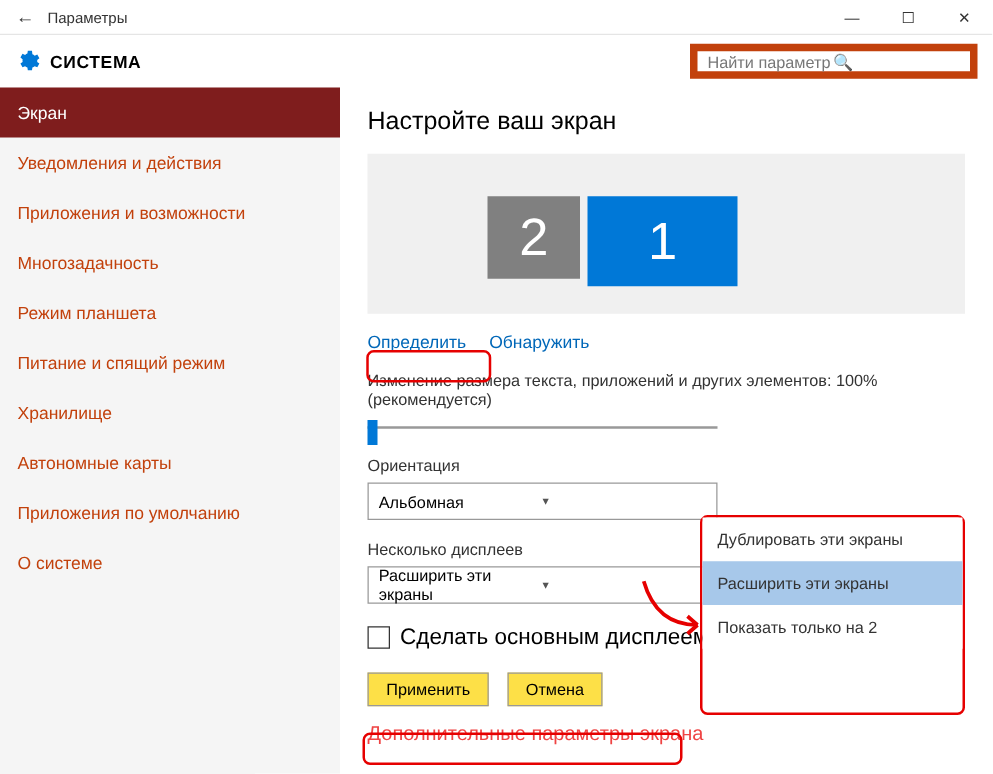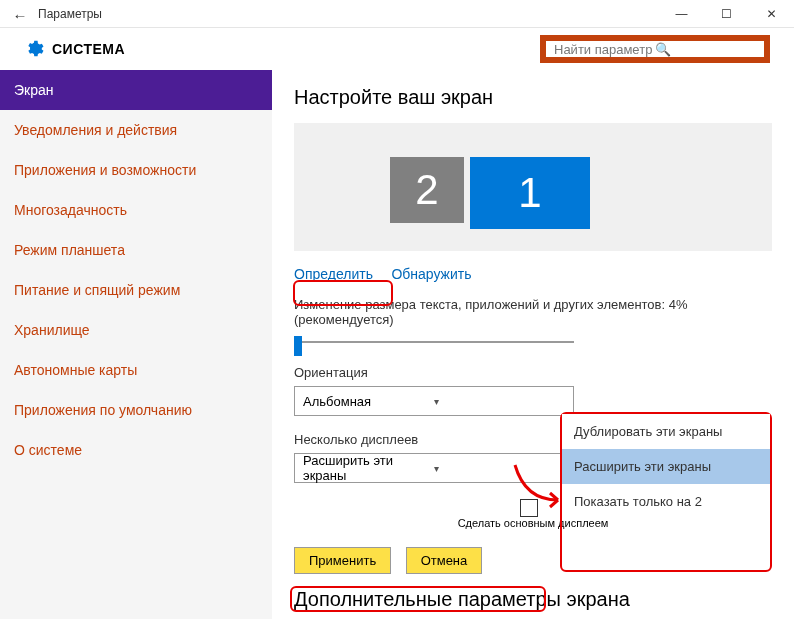--- a/index.html
+++ b/index.html
@@ -3,31 +3,31 @@
 <meta charset="utf-8">
 <style>
 * { margin: 0; padding: 0; box-sizing: border-box; font-family: "Segoe UI", Tahoma, sans-serif; }
 body { background: #fff; width: 794px; height: 619px; overflow: hidden; position: relative; }
 
 .titlebar { height: 28px; display: flex; align-items: center; padding-left: 8px; border-bottom: 1px solid #e5e5e5; }
 .titlebar .back { width: 24px; font-size: 15px; color: #333; text-align: center; }
 .titlebar .title { font-size: 12px; color: #333; margin-left: 6px; flex: 1; }
 .titlebar .winctl { width: 45px; height: 28px; display: flex; align-items: center; justify-content: center; font-size: 12px; color: #333; }
 
-.header { height: 42px; display: flex; align-items: center; padding: 0 24px; }
+.header { height: 42px; display: flex; align-items: center; padding: 0 12px; }
 .header .gear { width: 20px; height: 20px; margin-right: 8px; }
 .header .section { font-size: 14px; font-weight: 600; letter-spacing: 0.5px; }
 .header .search { margin-left: auto; width: 230px; height: 28px; border: 6px solid #c2410c; display: flex; align-items: center; padding: 0 8px; color: #777; }
 .header .search span { flex: 1; font-size: 13px; }
 .header .search .sicon { font-size: 13px; color: #666; }
 
 .body { display: flex; height: calc(619px - 70px); }
 .sidebar { width: 272px; background: #f5f5f5; }
 .sidebar .item { padding: 12px 14px; font-size: 14px; color: #c2410c; cursor: default; }
-.sidebar .item.active { background: #4c1d95; color: #fff; }
+.sidebar .item.active { background: #7f1d1d; color: #fff; }
 
 .content { flex: 1; padding: 16px 22px; position: relative; overflow: hidden; }
 h1.page-title { font-size: 20px; font-weight: 400; margin-bottom: 14px; }
 
 .display-arranger { background: #f0f0f0; height: 128px; position: relative; margin-bottom: 14px; }
 .monitor { position: absolute; display: flex; align-items: center; justify-content: center; font-size: 42px; font-weight: 300; }
 .monitor.m2 { left: 96px; top: 34px; width: 74px; height: 66px; background: #808080; color: #fff; }
 .monitor.m1 { left: 176px; top: 34px; width: 120px; height: 72px; background: #0078d7; color: #fff; }
 
 .links { margin-bottom: 14px; }
@@ -35,27 +35,27 @@
 
 .label { font-size: 13px; color: #333; margin-bottom: 6px; }
 .slider { width: 280px; height: 18px; position: relative; margin-bottom: 14px; }
 .slider .track { position: absolute; top: 8px; left: 0; right: 0; height: 2px; background: #999; }
 .slider .thumb { position: absolute; left: 0; top: 3px; width: 8px; height: 20px; background: #0078d7; }
 
 .select { width: 280px; height: 30px; border: 1px solid #999; display: flex; align-items: center; padding: 0 8px; font-size: 13px; margin-bottom: 16px; background: #fff; }
 .select span { flex: 1; }
 .select .chev { font-size: 10px; color: #555; }
 
-.checkbox-row { display: flex; align-items: center; font-size: 11px; margin-bottom: 18px; flex-direction: column; }
+.checkbox-row { display: flex; align-items: center; font-size: 18px; margin-bottom: 18px; }
 .checkbox-row .box { width: 18px; height: 18px; border: 1px solid #333; margin-right: 8px; }
 
 .buttons { margin-bottom: 14px; }
 .buttons button { background: #fde047; border: 1px solid #999; padding: 5px 14px; font-size: 13px; margin-right: 10px; }
 
-.advanced-link { color: #000000; font-size: 20px; text-decoration: none; }
+.advanced-link { color: #ef4444; font-size: 16px; text-decoration: none; }
 
 
 .hl-red { border: 2px solid #e60000; border-radius: 6px; position: absolute; pointer-events: none; }
 .hl1 { left: 293px; top: 280px; width: 100px; height: 26px; }
 .hl2 { left: 290px; top: 586px; width: 256px; height: 26px; }
 .hl3 { left: 560px; top: 412px; width: 212px; height: 160px; }
 
 .dropdown-popup { position: absolute; left: 562px; top: 414px; width: 208px; background: #fff; }
 .dropdown-popup .opt { padding: 10px 12px; font-size: 13px; color: #333; }
 .dropdown-popup .opt.sel { background: #a7c8ea; }
@@ -104,21 +104,21 @@
     <div class="display-arranger">
       <div class="monitor m2">2</div>
       <div class="monitor m1">1</div>
     </div>
 
     <div class="links">
       <a>Определить</a>
       <a>Обнаружить</a>
     </div>
 
-    <div class="label">Изменение размера текста, приложений и других элементов: 4% (рекомендуется)</div>
+    <div class="label">Изменение размера текста, приложений и других элементов: 100% (рекомендуется)</div>
     <div class="slider">
       <div class="track"></div>
       <div class="thumb"></div>
     </div>
 
     <div class="label">Ориентация</div>
     <div class="select">
       <span>Альбомная</span>
       <span class="chev">▾</span>
     </div>

